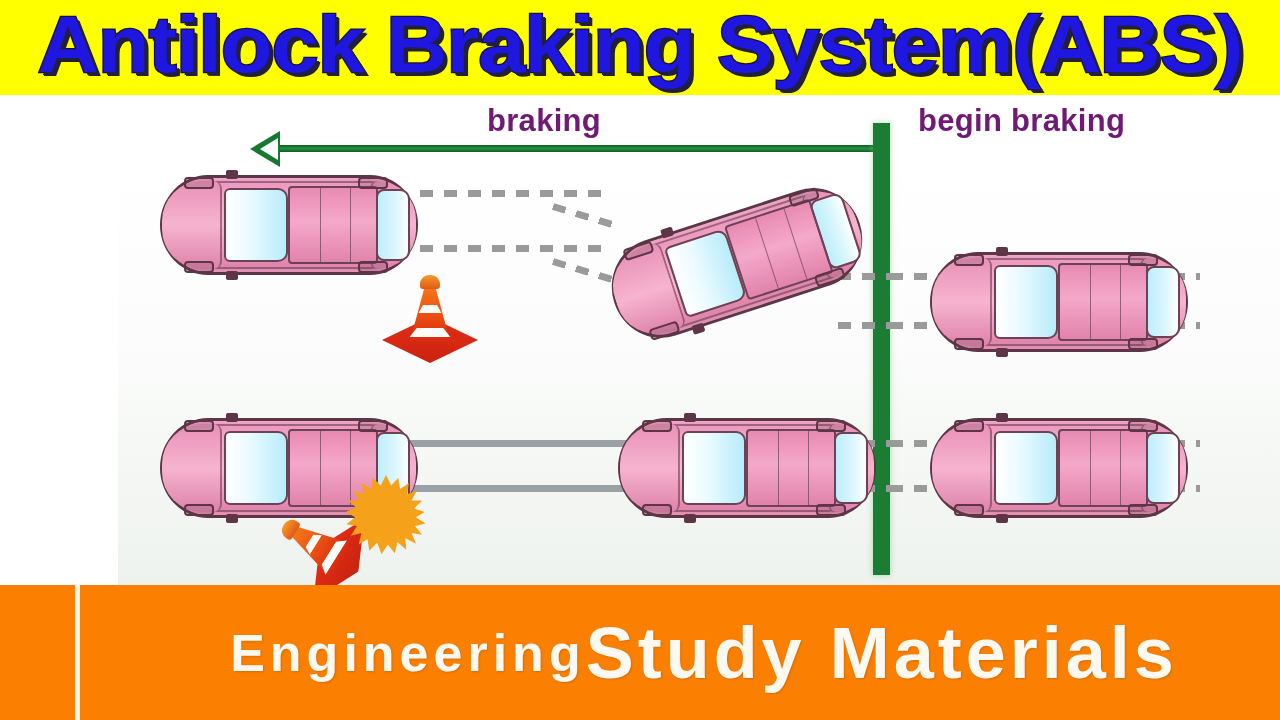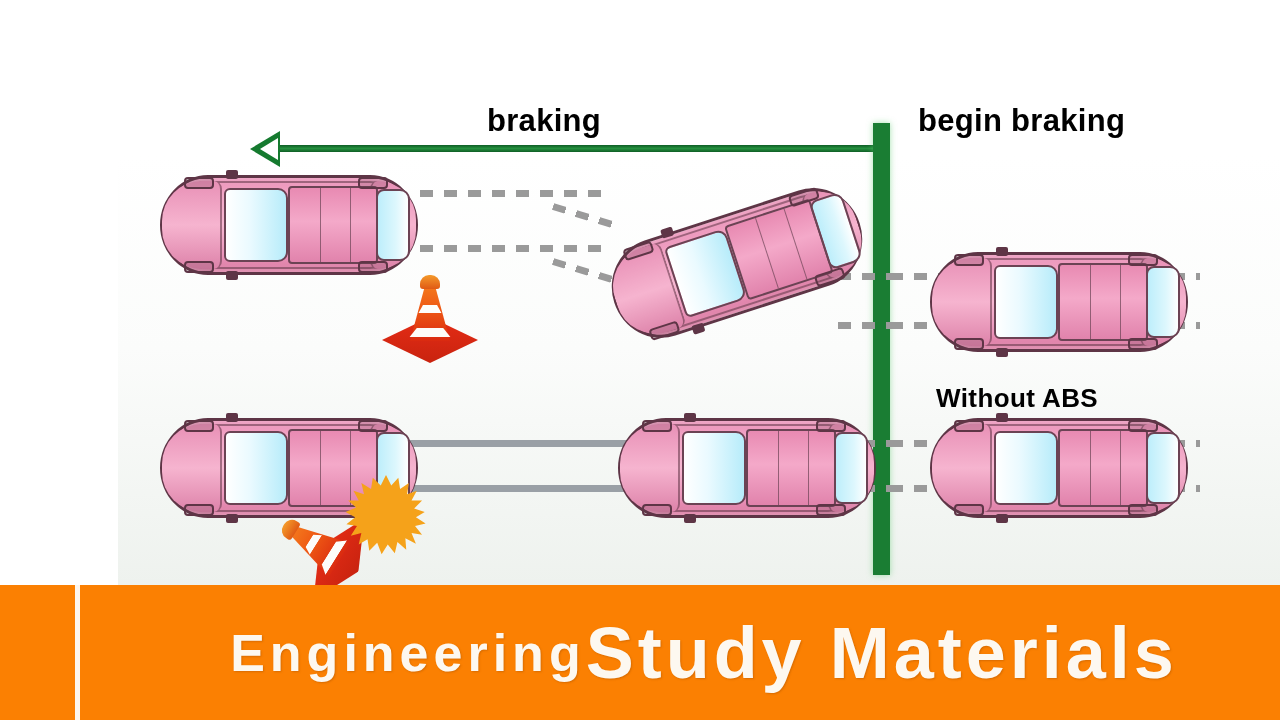--- a/index.html
+++ b/index.html
@@ -68,21 +68,21 @@
     border-top:11px solid transparent;
     border-bottom:11px solid transparent;
     border-right:18px solid #ffffff;
   }
 
   
   .lbl{
     position:absolute;
     font-family:"Liberation Sans", sans-serif;
     font-weight:bold;
-    color:#000000;
+    color:#701a75;
     white-space:nowrap;
   }
   .lbl-braking{left:487px;top:8px;font-size:31px;letter-spacing:.3px;}
   .lbl-begin{left:918px;top:8px;font-size:31px;letter-spacing:.3px;}
   .lbl-with{left:952px;top:122px;font-size:26px;letter-spacing:.4px;}
   .lbl-without{left:936px;top:288px;font-size:26px;letter-spacing:.4px;}
 
   
   .car{position:absolute;width:258px;height:100px;}
   .car .body{
@@ -230,32 +230,34 @@
     white-space:nowrap;
     text-shadow:1px 1px 2px rgba(150,70,0,.35);
   }
   .banner-line.l2{letter-spacing:4px;font-size:72px;}
 </style>
 </head>
 <body>
 
 <div class="stage">
 
+  <div class="title-banner">
+    <div class="title-text">Antilock Braking System(ABS)</div>
+  </div>
 
   <div class="diagram">
     <div class="diagram-panel"></div>
 
     <div class="arrow-line"></div>
     <div class="arrow-head"></div>
 
     <div class="green-bar"></div>
 
     <div class="lbl lbl-braking">braking</div>
     <div class="lbl lbl-begin">begin braking</div>
-    <div class="lbl lbl-without">Without ABS</div>
 
     <div class="dash-track" style="left:420px;top:95px;width:190px;"></div>
     <div class="dash-track" style="left:420px;top:150px;width:190px;"></div>
     <div class="dash-track" style="left:553px;top:108px;width:70px;transform:rotate(17deg);transform-origin:left center;"></div>
     <div class="dash-track" style="left:553px;top:163px;width:70px;transform:rotate(17deg);transform-origin:left center;"></div>
     <div class="dash-track" style="left:838px;top:178px;width:56px;"></div>
     <div class="dash-track" style="left:838px;top:227px;width:56px;"></div>
     <div class="dash-track" style="left:890px;top:178px;width:50px;"></div>
     <div class="dash-track" style="left:890px;top:227px;width:50px;"></div>
     <div class="dash-track" style="left:1148px;top:178px;width:52px;"></div>

